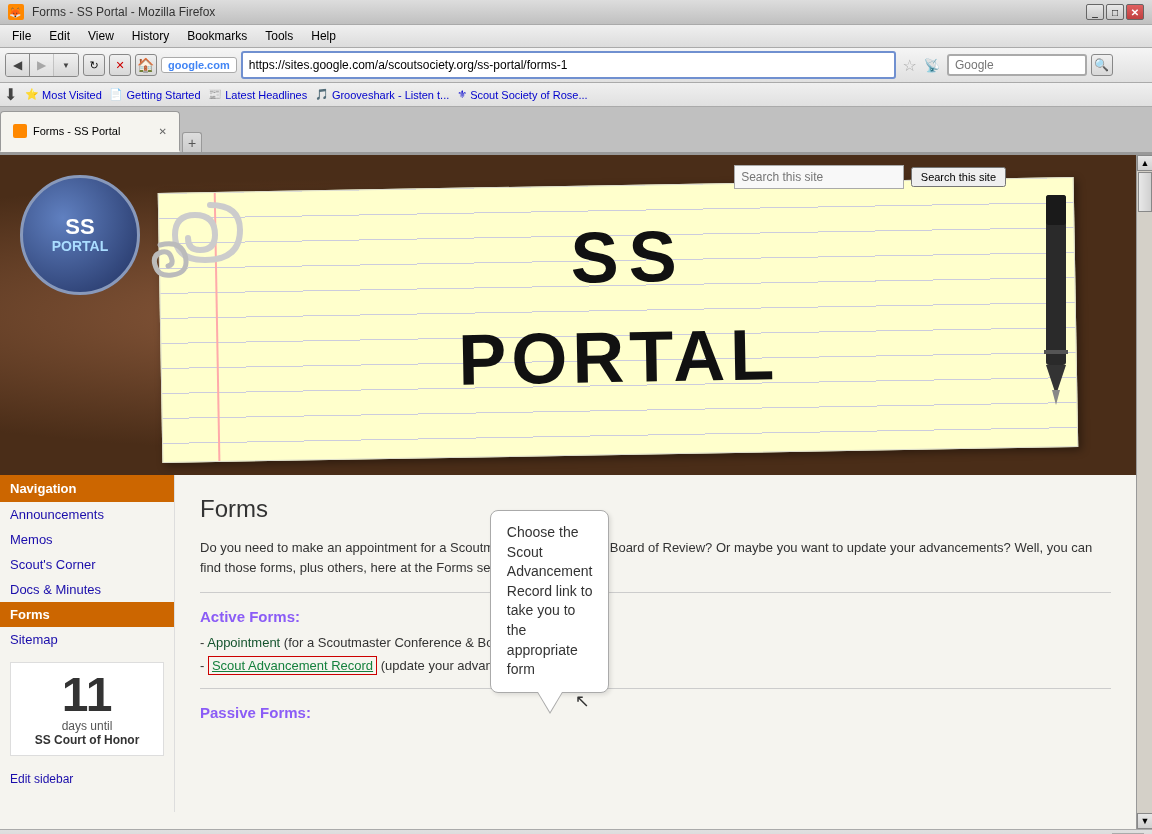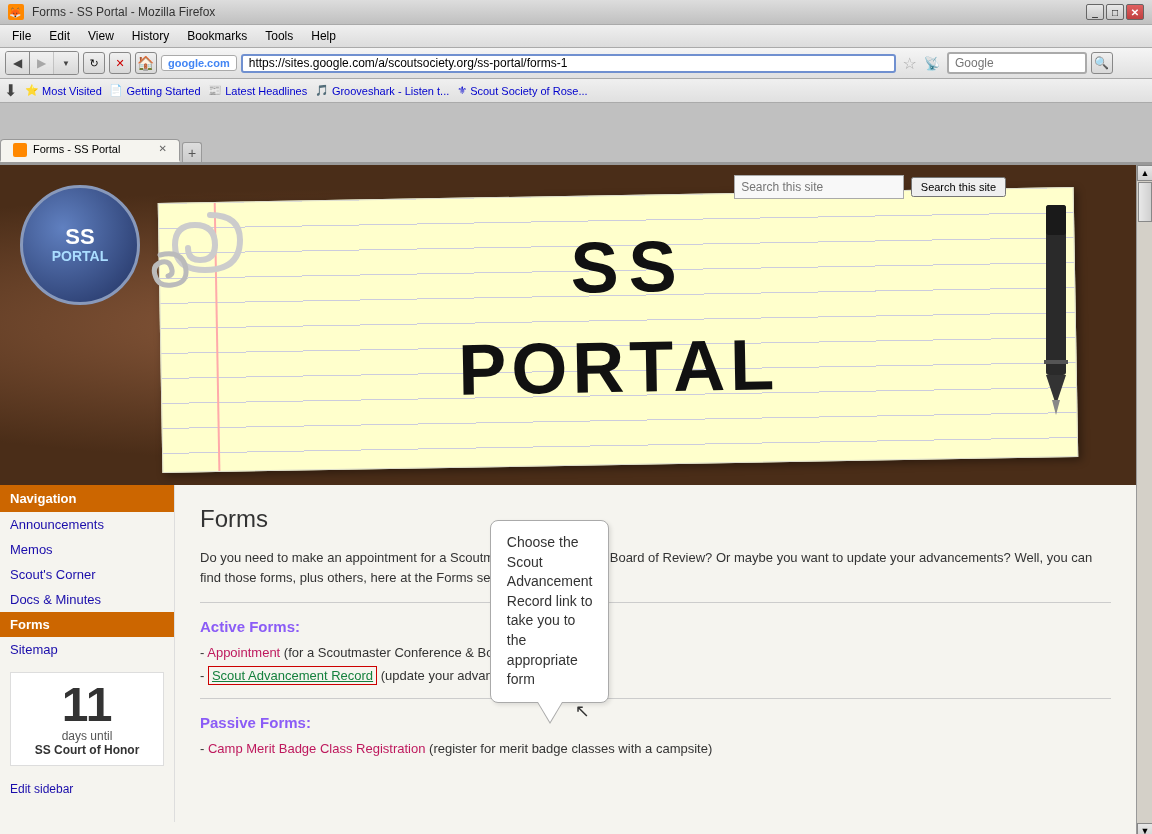--- a/index.html
+++ b/index.html
@@ -24,35 +24,35 @@
     .nav-btn.disabled { opacity: 0.4; }
     .nav-btn-group { display: flex; border: 1px solid #888; border-radius: 3px; overflow: hidden; }
     .nav-btn-group .nav-btn { border: none; border-right: 1px solid #888; border-radius: 0; }
     .nav-btn-group .nav-btn:last-child { border-right: none; }
     .refresh-btn { width: 22px; height: 22px; border: 1px solid #888; border-radius: 3px; background: linear-gradient(to bottom, #f0f0f0, #d8d8d8); display: flex; align-items: center; justify-content: center; cursor: pointer; font-size: 11px; }
     .stop-btn { width: 22px; height: 22px; border: 1px solid #888; border-radius: 3px; background: linear-gradient(to bottom, #f0f0f0, #d8d8d8); display: flex; align-items: center; justify-content: center; cursor: pointer; font-size: 11px; color: #c00; }
     .home-btn { width: 22px; height: 22px; border: 1px solid #888; border-radius: 3px; background: linear-gradient(to bottom, #f0f0f0, #d8d8d8); display: flex; align-items: center; justify-content: center; cursor: pointer; font-size: 14px; }
 
     .address-bar-row { display: flex; align-items: center; gap: 4px; flex: 1; }
     .google-badge { background: #fff; border: 1px solid #aaa; border-radius: 3px; padding: 1px 6px; font-size: 11px; font-weight: bold; color: #4285f4; }
-    .address-bar { flex: 1; height: 19px; border: 2px solid #7090d0; border-radius: 3px; padding: 0 6px; font-size: 12px; background: white; }
+    .address-bar { flex: 1; height: 28px; border: 2px solid #7090d0; border-radius: 3px; padding: 0 6px; font-size: 12px; background: white; }
     .bookmark-star { font-size: 16px; color: #aaa; cursor: pointer; padding: 0 2px; }
 
     .search-bar-row { display: flex; align-items: center; gap: 4px; width: 200px; }
     .ff-search { height: 22px; width: 140px; border: 2px solid #aaa; border-radius: 3px; padding: 0 6px; font-size: 12px; }
     .search-go { width: 22px; height: 22px; border: 1px solid #888; border-radius: 3px; background: linear-gradient(to bottom, #f0f0f0, #d8d8d8); display: flex; align-items: center; justify-content: center; cursor: pointer; font-size: 12px; }
 
     .bookmarks-bar { background: linear-gradient(to bottom, #f0f0f0, #e0e0e0); padding: 2px 4px; display: flex; align-items: center; gap: 8px; border-bottom: 1px solid #aaa; }
     .bookmark-link { font-size: 11px; color: #00c; cursor: pointer; display: flex; align-items: center; gap: 3px; }
     .download-btn { display: flex; align-items: center; justify-content: center; }
     .dl-icon { font-size: 16px; color: #444; }
 
     
     .tab-bar { display: flex; align-items: flex-end; background: #c0c0c0; padding-top: 4px; border-bottom: 2px solid #999; }
-    .tab { background: linear-gradient(to bottom, #e8e8e8, #d8d8d8); border: 1px solid #999; border-bottom: none; border-radius: 4px 4px 0 0; padding: 3px 12px; font-size: 11px; display: flex; gap: 6px; cursor: pointer; min-width: 180px; max-width: 220px; margin-top: 32px; }
+    .tab { background: linear-gradient(to bottom, #e8e8e8, #d8d8d8); border: 1px solid #999; border-bottom: none; border-radius: 4px 4px 0 0; padding: 12px 12px; font-size: 11px; display: flex; align-items: center; gap: 6px; cursor: pointer; min-width: 180px; max-width: 220px; }
     .tab.active { background: #f5f4ef; border-bottom: 2px solid #f5f4ef; z-index: 1; }
     .tab-favicon { width: 14px; height: 14px; background: #f80; border-radius: 2px; }
     .tab-title { flex: 1; overflow: hidden; white-space: nowrap; text-overflow: ellipsis; font-size: 11px; }
     .tab-close { font-size: 10px; color: #666; cursor: pointer; }
     .new-tab-btn { width: 20px; height: 20px; background: linear-gradient(to bottom, #ddd, #ccc); border: 1px solid #999; border-bottom: none; border-radius: 3px 3px 0 0; display: flex; align-items: center; justify-content: center; font-size: 14px; cursor: pointer; color: #555; margin-left: 2px; }
 
     
     .page-area { display: flex; height: calc(834px - 160px); }
     .scrollbar-right { width: 16px; background: #d4d0c8; border-left: 1px solid #999; display: flex; flex-direction: column; }
     .scroll-btn { width: 16px; height: 16px; background: linear-gradient(to bottom, #e8e8e8, #d0d0d0); border: 1px solid #888; display: flex; align-items: center; justify-content: center; font-size: 9px; cursor: pointer; }
@@ -93,21 +93,21 @@
 
     .edit-sidebar-link { padding: 6px 10px; font-size: 12px; color: #1a0dab; cursor: pointer; display: block; }
 
     
     .content-area { flex: 1; padding: 20px 25px; background: #f5f4ef; overflow-y: auto; }
     .page-title { font-size: 24px; font-weight: normal; color: #333; margin-bottom: 15px; }
     .page-description { font-size: 13px; color: #333; line-height: 1.5; margin-bottom: 15px; }
     .divider { border: none; border-top: 1px solid #ccc; margin: 15px 0; }
 
     .section-title { font-size: 15px; font-weight: bold; color: #8b5cf6; margin-bottom: 10px; }
-    .form-link { color: #be185d; cursor: pointer; font-size: 13px; }
+    .form-link { color: #14532d; cursor: pointer; font-size: 13px; }
     .form-link.active { color: #15803d; text-decoration: underline; border: 1px solid #c00; padding: 1px 3px; }
     .form-item { margin: 8px 0; font-size: 13px; color: #333; }
     .speech-bubble { background: white; border: 1px solid #aaa; border-radius: 8px; padding: 12px 16px; max-width: 280px; font-family: 'Comic Sans MS', cursive, sans-serif; font-size: 14px; color: #333; line-height: 1.4; box-shadow: 2px 2px 4px rgba(0,0,0,0.1); position: absolute; left: -60px; top: -160px; z-index: 10; }
     .speech-bubble::after { content: ''; position: absolute; bottom: -20px; left: 50%; transform: translateX(-50%); width: 0; height: 0; border-left: 12px solid transparent; border-right: 12px solid transparent; border-top: 20px solid white; }
     .speech-bubble::before { content: ''; position: absolute; bottom: -22px; left: 50%; transform: translateX(-50%); width: 0; height: 0; border-left: 13px solid transparent; border-right: 13px solid transparent; border-top: 22px solid #aaa; }
 
     .cursor-arrow { display: inline-block; font-size: 18px; margin-left: 5px; color: #333; }
 
     
     .status-bar { background: linear-gradient(to bottom, #e0e0e0, #d0d0d0); border-top: 1px solid #aaa; padding: 2px 8px; display: flex; align-items: center; justify-content: space-between; font-size: 11px; color: #444; height: 22px; }
@@ -291,24 +291,20 @@
             </div>
             
             <span class="cursor-arrow" style="position:absolute; left:20px; top:20px;">↖</span>
           </div>
         </div>
 
         <hr class="divider">
 
         <div class="section-title">Passive Forms:</div>
 
-        <div class="form-item">
-          - <a class="form-link">Camp Merit Badge Class Registration</a>
-          <span> (register for merit badge classes with a campsite)</span>
-        </div>
 
       </div>
 
     </div>
 
   </div>
 
   <div class="scrollbar-right">
     <div class="scroll-btn">▲</div>
     <div class="scroll-track">

